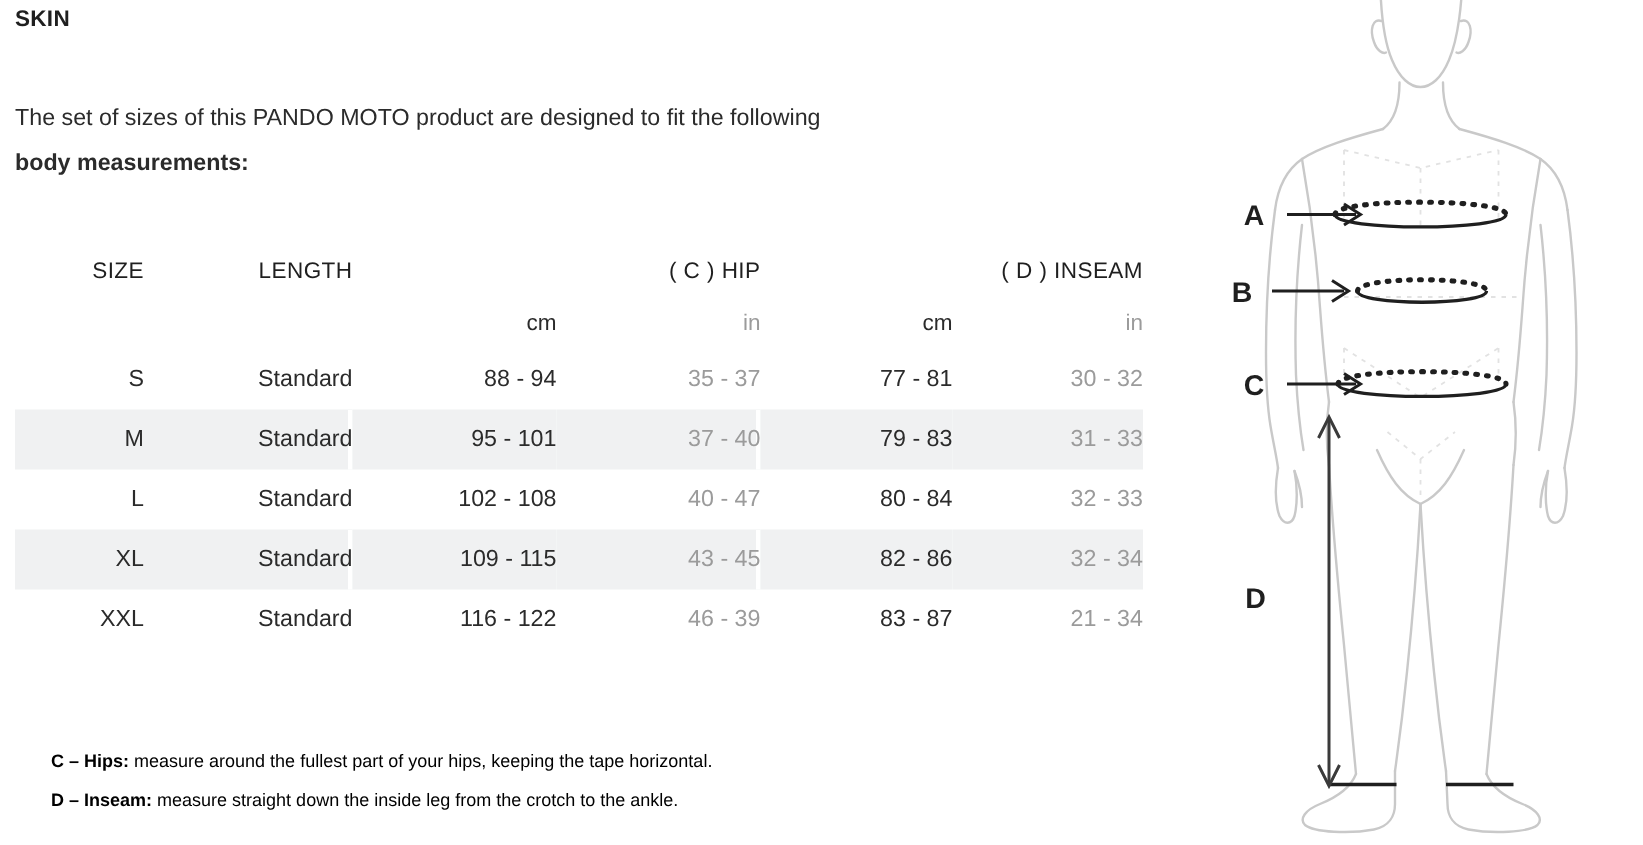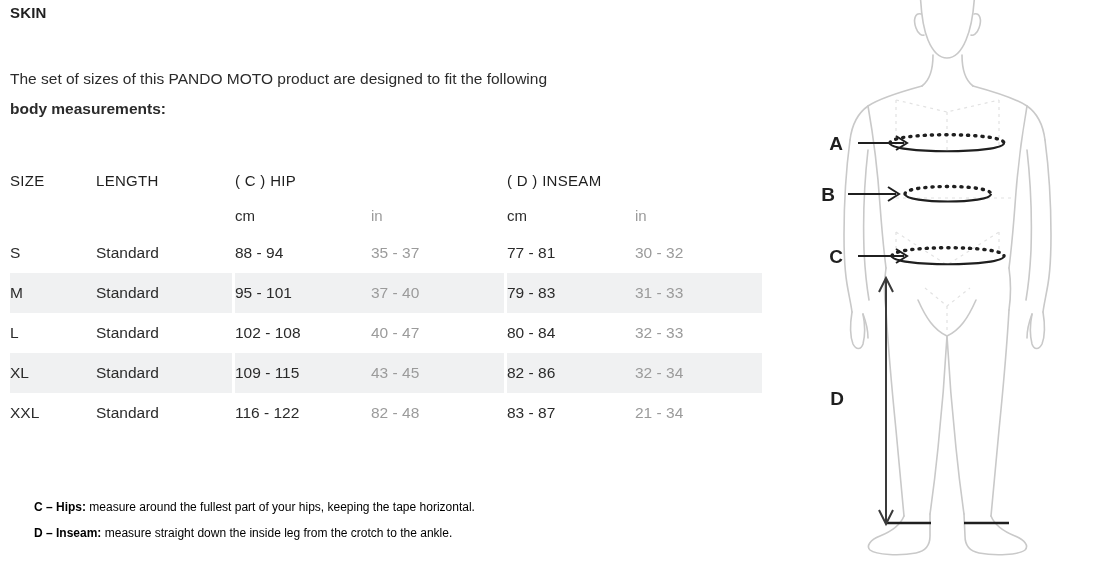--- a/index.html
+++ b/index.html
@@ -52,21 +52,21 @@
     position: absolute;
     left: 10px;
     top: 163px;
     width: 752px;
     border-collapse: collapse;
     table-layout: fixed;
   }
   #size-table td, #size-table th {
     padding: 0;
     margin: 0;
-    text-align: left;
+    text-align: right;
     font-weight: normal;
   }
 
   col.c-size    { width: 86px; }
   col.c-length  { width: 139px; }
   col.c-hip-cm  { width: 136px; }
   col.c-hip-in  { width: 136px; }
   col.c-ins-cm  { width: 128px; }
   col.c-ins-in  { width: 127px; }
 
@@ -189,21 +189,21 @@
           <td class="gap-right">Standard</td>
           <td>109 - 115</td>
           <td class="val-in gap-right">43 - 45</td>
           <td>82 - 86</td>
           <td class="val-in">32 - 34</td>
         </tr>
         <tr>
           <td class="cell-size">XXL</td>
           <td class="gap-right">Standard</td>
           <td>116 - 122</td>
-          <td class="val-in gap-right">82 - 48</td>
+          <td class="val-in gap-right">46 - 39</td>
           <td>83 - 87</td>
           <td class="val-in">21 - 34</td>
         </tr>
       </tbody>
   </table>
 
   <div class="footnote" id="footnote-0">
     <b>C</b><b> – </b><b>Hips:</b><span> measure around the fullest part of your hips, keeping the tape horizontal.</span>
   </div>
   <div class="footnote" id="footnote-1">

